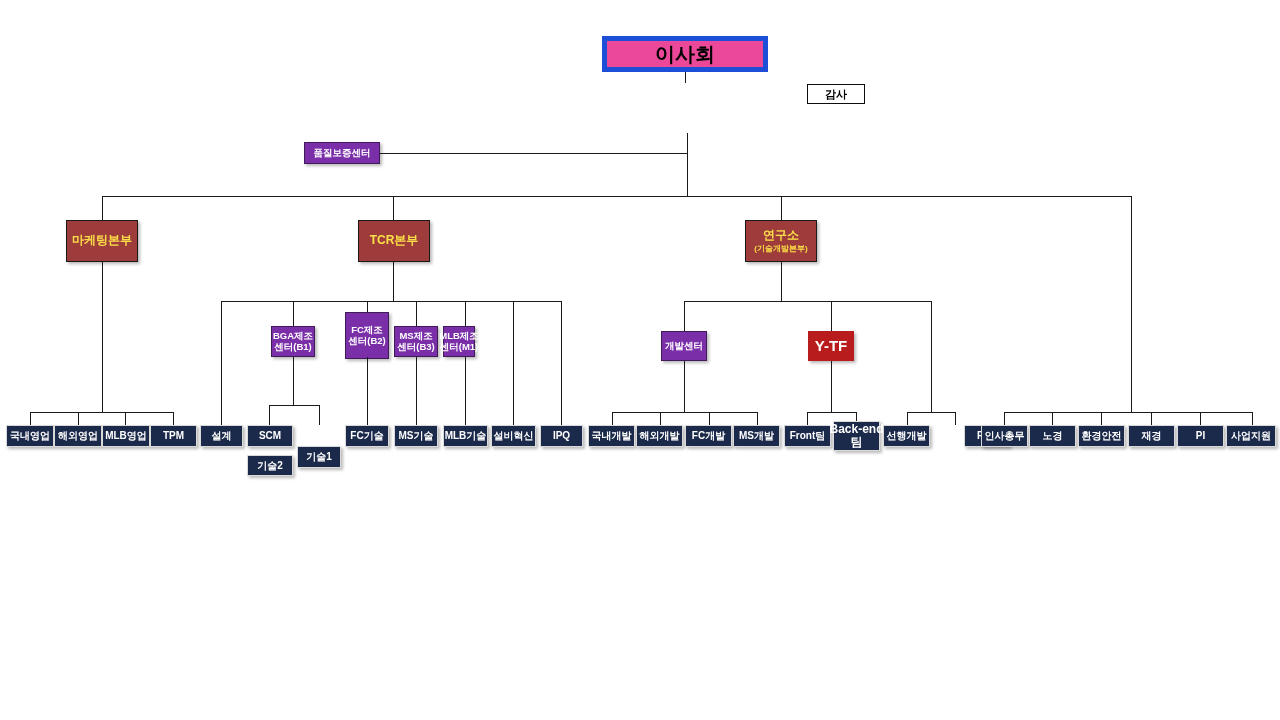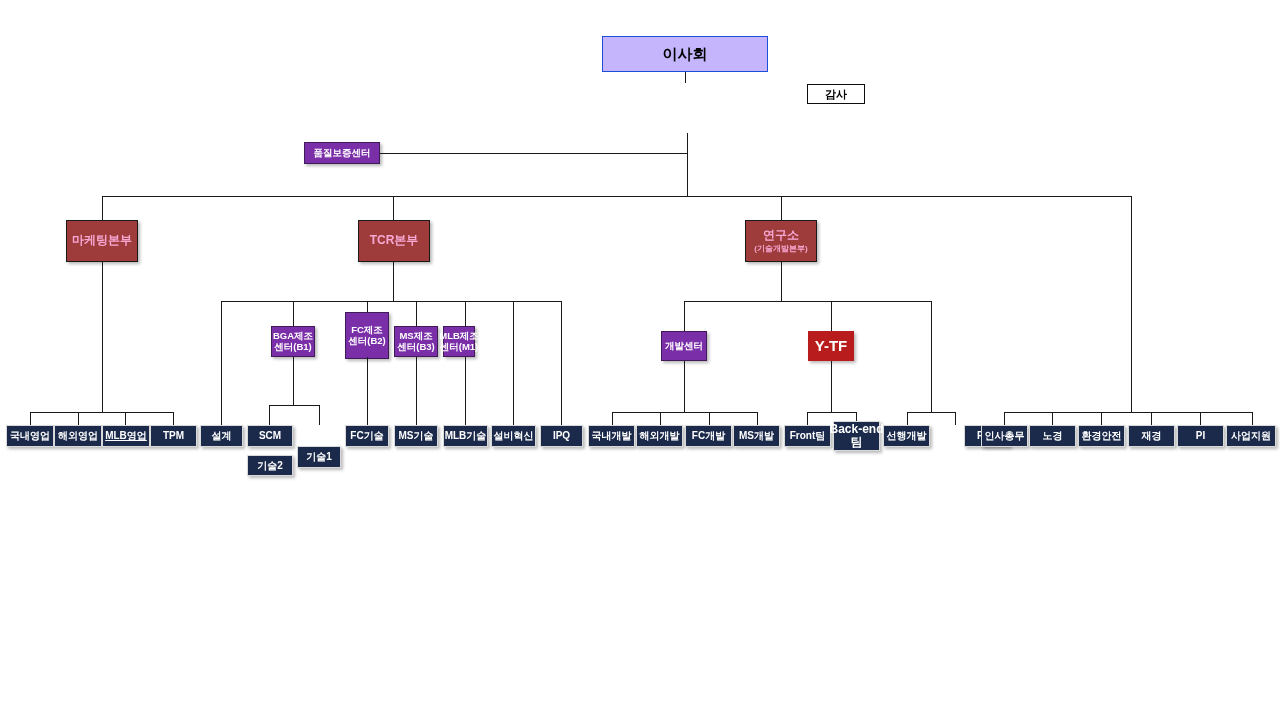--- a/index.html
+++ b/index.html
@@ -21,30 +21,30 @@
     position:absolute;box-sizing:border-box;
     display:flex;flex-direction:column;
     align-items:center;justify-content:center;
     text-align:center;line-height:1.15;
     box-shadow:2px 2px 3px rgba(0,0,0,0.28);
     white-space:nowrap;
   }
 
   
   .n-top{
-    background:#c4b5fd;border:1px solid #1d4ed8;color:#000000;
-    font-size:15px;font-weight:700;box-shadow:none;
+    background:#ec4899;border:5px solid #1d4ed8;color:#000000;
+    font-size:20px;font-weight:700;box-shadow:none;
   }
   .n-audit{
     background:#ffffff;border:1px solid #0d0d0d;color:#000000;
     font-size:11px;font-weight:700;box-shadow:none;
   }
   
   .n-div{
-    background:#9e3b3b;border:1px solid #1a1a1a;color:#f9a8d4;
+    background:#9e3b3b;border:1px solid #1a1a1a;color:#fde047;
     font-size:12px;font-weight:700;
   }
   .n-div .sub{font-size:8px;font-weight:700;margin-top:1px;}
   
   .n-purple{
     background:#7a2fa8;border:1px solid #3f1b58;color:#ffffff;
     font-size:9.5px;font-weight:700;
   }
   
   .n-blue{
@@ -107,21 +107,21 @@
   <div class="line v" style="left:78px;top:412px;height:13px;"></div>
   <div class="line v" style="left:125px;top:412px;height:13px;"></div>
   <div class="line v" style="left:173px;top:412px;height:13px;"></div>
 
   <div class="node n-team" style="left:6px;top:425px;width:48px;height:22px;">
     <span>국내영업</span>
   </div>
   <div class="node n-team" style="left:54px;top:425px;width:48px;height:22px;">
     <span>해외영업</span>
   </div>
-  <div class="node n-team" style="left:102px;top:425px;width:48px;height:22px;text-decoration:underline;">
+  <div class="node n-team" style="left:102px;top:425px;width:48px;height:22px;">
     <span>MLB영업</span>
   </div>
   <div class="node n-team" style="left:150px;top:425px;width:47px;height:22px;">
     <span>TPM</span>
   </div>
 
   <div class="line v" style="left:393px;top:262px;height:39px;"></div>
   <div class="line h" style="left:221px;top:301px;width:340px;"></div>
 
   <div class="line v" style="left:221px;top:301px;height:124px;"></div>

